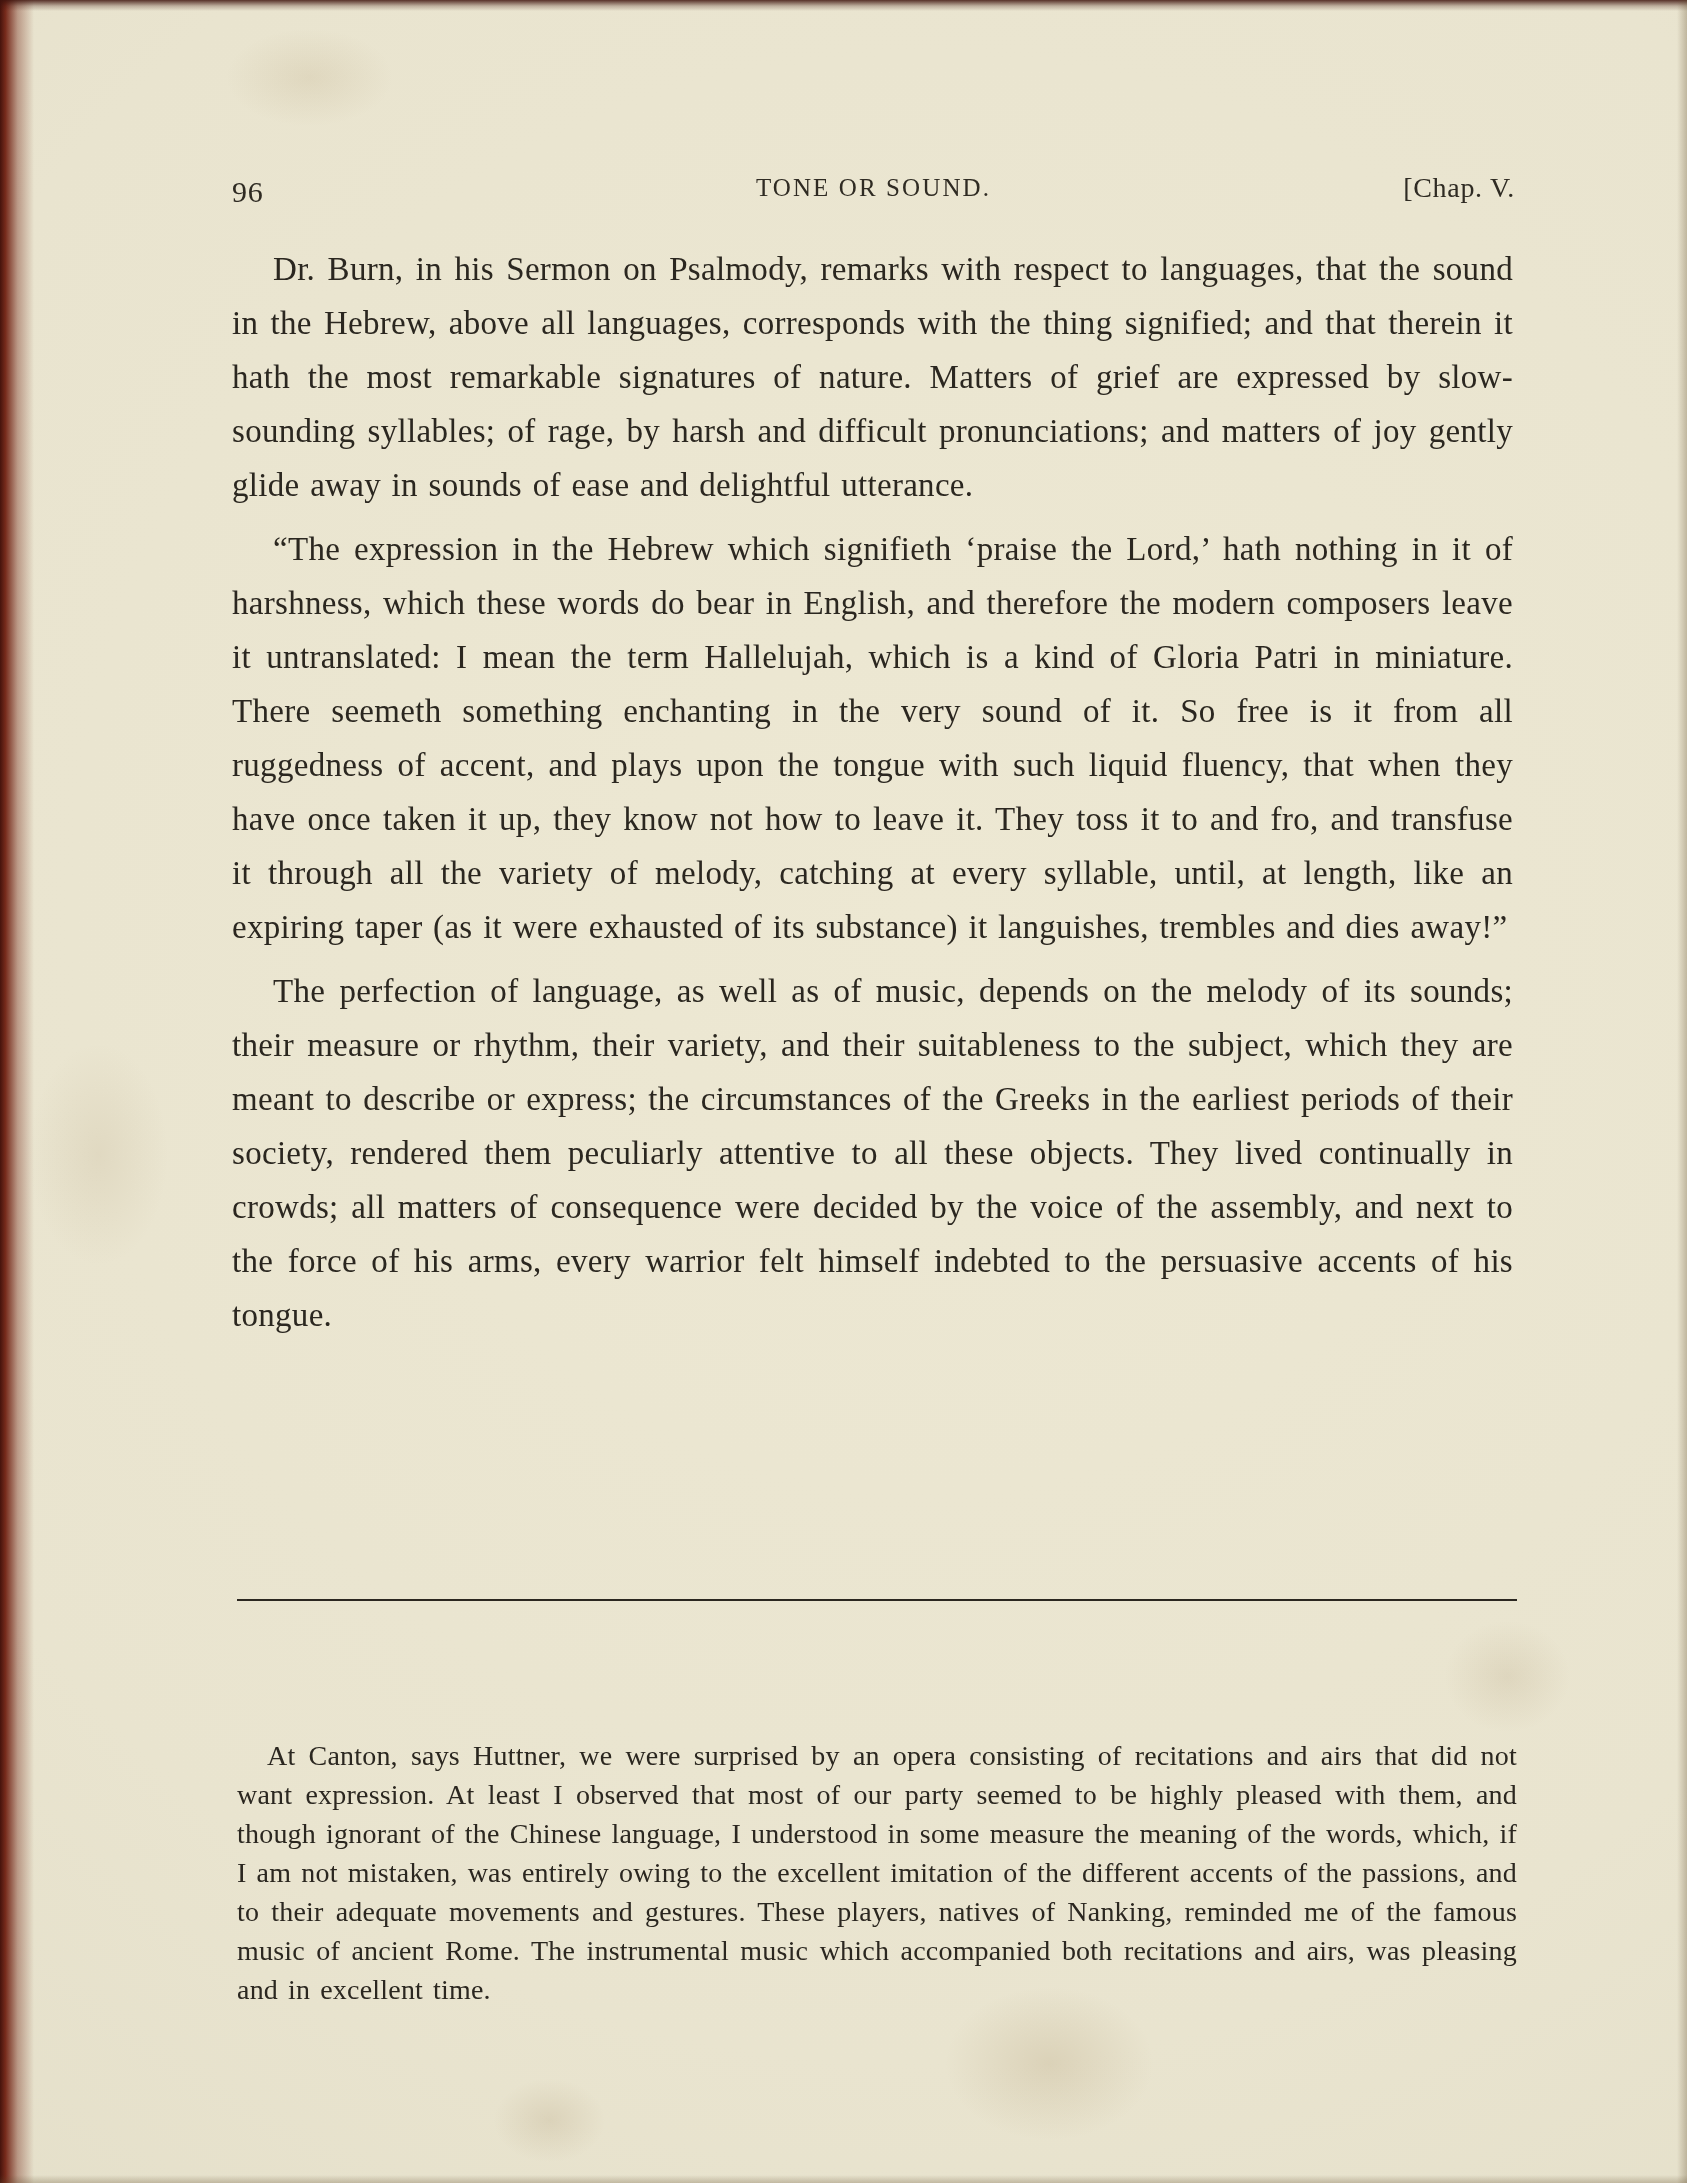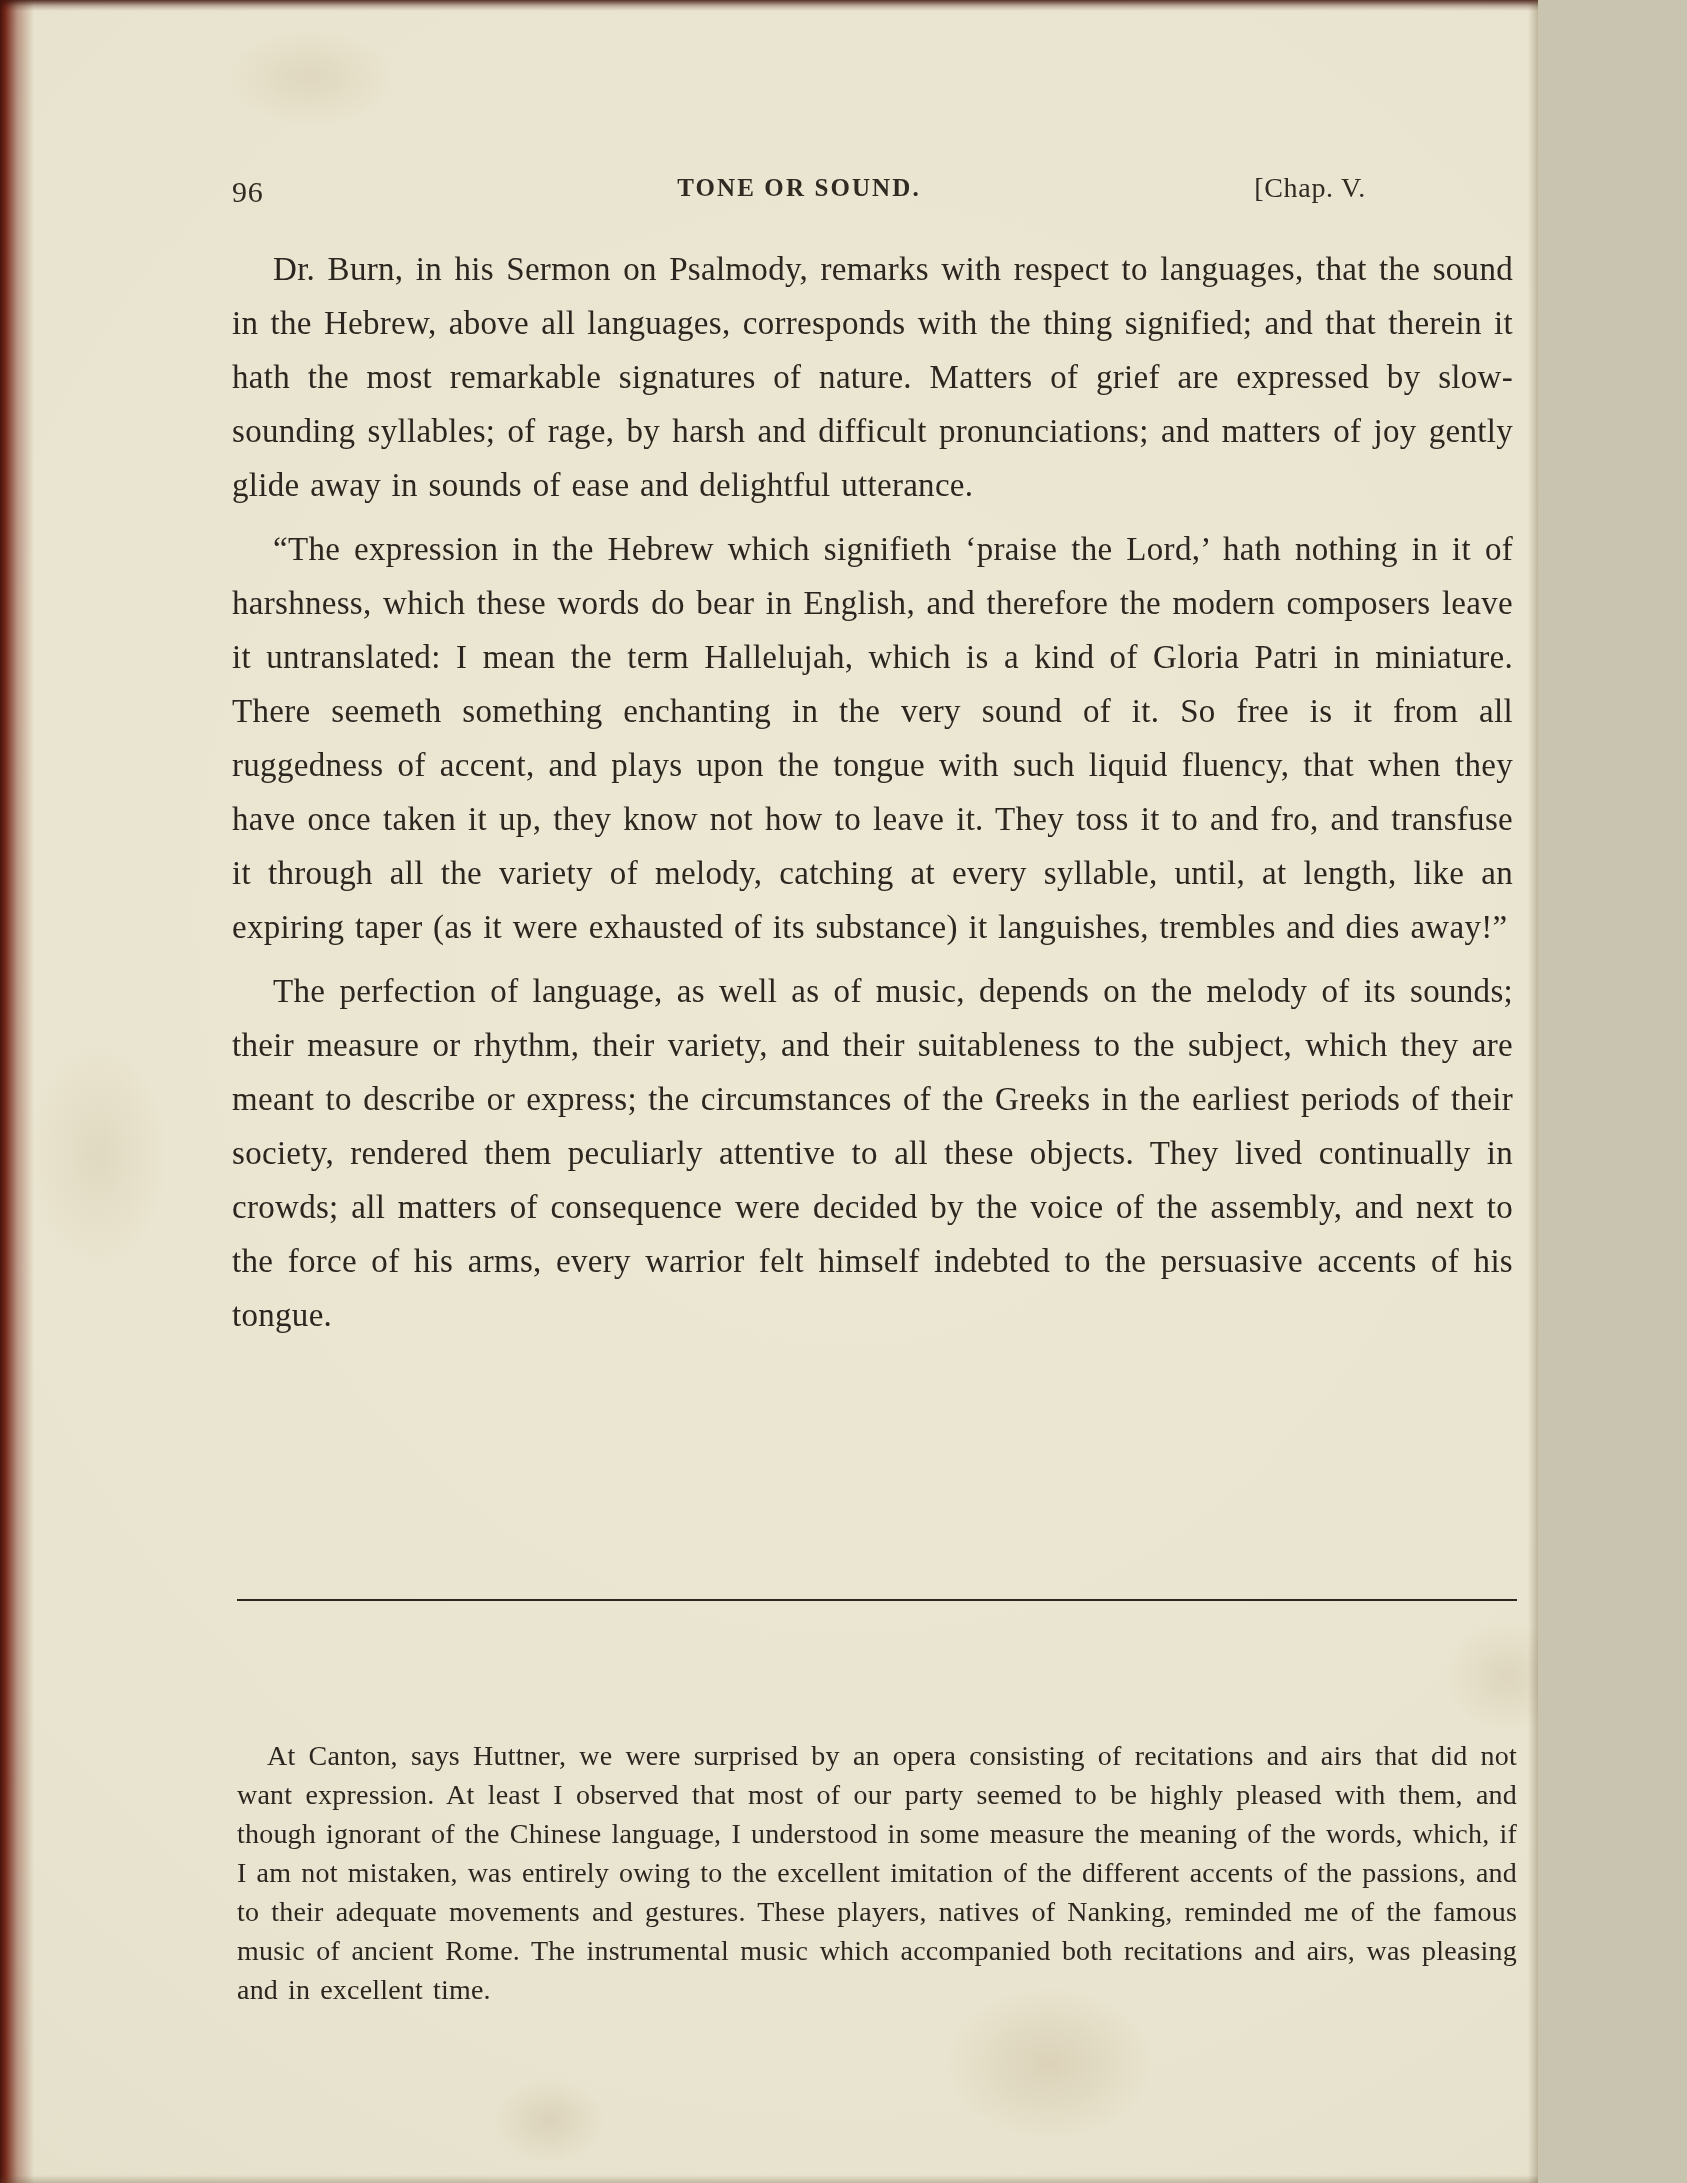--- a/index.html
+++ b/index.html
@@ -2,21 +2,21 @@
 <html style="font-size:11.3px"><head>
 <meta charset="utf-8">
 <style>
   html, body {
     margin: 0;
     padding: 0;
     background: #c9c4b0;
   }
   .page {
     position: relative;
-    width: 1538px;
+    width: 1687px;
     height: 2183px;
     overflow: hidden;
     font-family: "Liberation Serif", "DejaVu Serif", serif;
     background:
       radial-gradient(ellipse 135% 105% at 55% 42%, #ede8d3 0%, #e9e4cf 50%, #e2ddc7 82%, #d5d0b9 100%);
     color: #2b2720;
   }
   
   .edge-left {
     position: absolute; left: 0; top: 0; bottom: 0; width: 34px;
@@ -55,21 +55,21 @@
   .header {
     position: absolute; left: 232px; right: 172px; top: 168px; height: 49px;
   }
   .page-number {
     position: absolute; left: 0; top: 7px;
     font-size: 30px; letter-spacing: 0.7px; color: #2f2b23;
   }
   .running-title {
     position: absolute; left: 0; right: 0; top: 5.6px;
     text-align: center; font-size: 25px; letter-spacing: 2.1px;
-    color: #2f2b23; font-weight: bold;
+    color: #2f2b23; font-weight: normal;
   }
   .chapter-ref {
     position: absolute; right: 0; top: 4.2px;
     font-size: 28px; letter-spacing: 0.7px; color: #2f2b23;
   }
 
   
   .body-text {
     position: absolute; left: 232px; width: 1285px; top: 242px;
     font-size: 33px; line-height: 54px;

